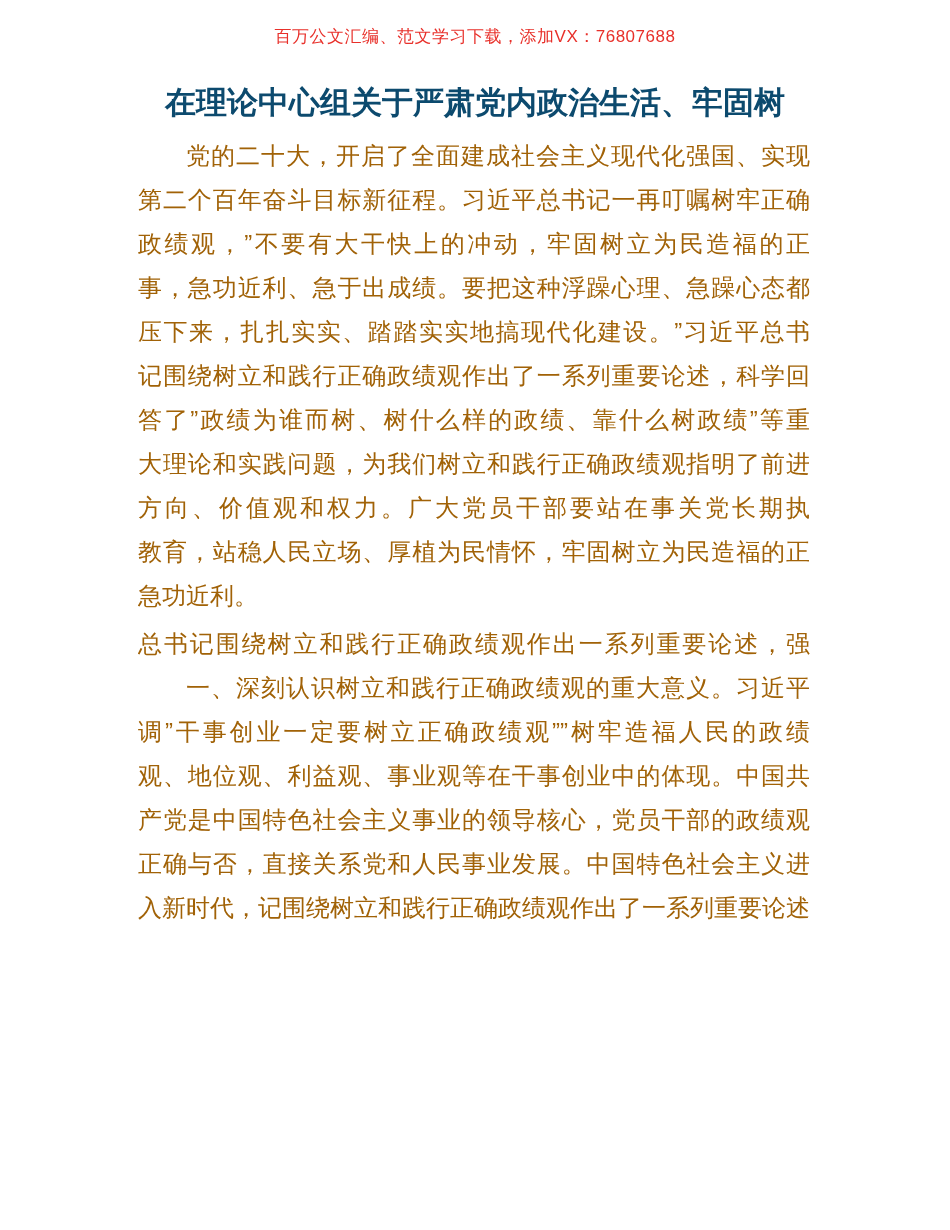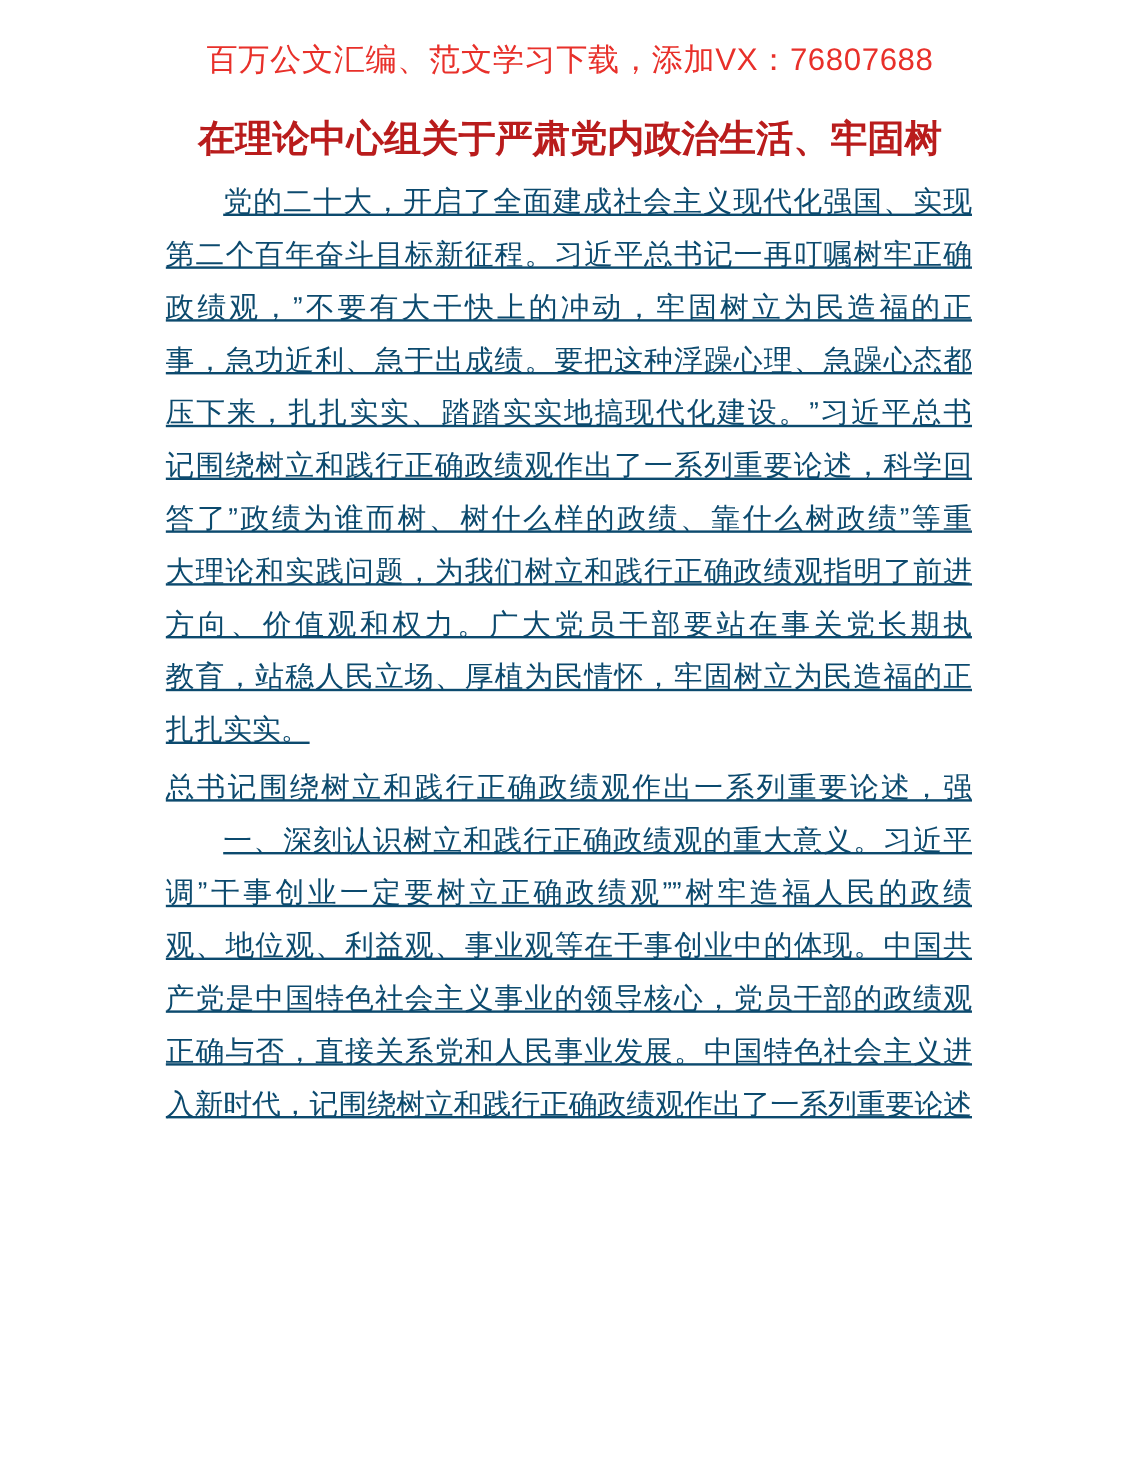--- a/index.html
+++ b/index.html
@@ -11,40 +11,39 @@
     position: relative;
     width: 950px;
     height: 1230px;
     margin: 0 auto;
     background: #ffffff;
     overflow: hidden;
     font-family: "Liberation Sans", "DejaVu Sans", sans-serif;
     color: #000000;
   }
   .header-note {
-    margin-top: 36px;
-    font-size: 26px;
+    margin-top: 23px;
+    font-size: 17px;
     line-height: 27px;
     text-align: center;
     color: #e8302a;
     letter-spacing: 0.5px;
   }
   .doc-title {
     margin-top: 28px;
     font-size: 31px;
     font-weight: 700;
     line-height: 50px;
     text-align: center;
-    color: #b91c1c;
+    color: #0c4a6e;
   }
   .doc-body {
     margin: 6px 140px 0 138px;
     font-size: 24px;
-    color: #0c4a6e;
-    text-decoration: underline;
+    color: #a16207;
   }
   .para {
     margin: 0;
   }
   .para + .para {
     margin-top: 4px;
   }
   .line {
     line-height: 44px;
     height: 44px;
@@ -76,21 +75,21 @@
       <div class="line line-first">党的二十大，开启了全面建成社会主义现代化强国、实现</div>
       <div class="line">第二个百年奋斗目标新征程。习近平总书记一再叮嘱树牢正确</div>
       <div class="line">政绩观，”不要有大干快上的冲动，牢固树立为民造福的正</div>
       <div class="line">事，急功近利、急于出成绩。要把这种浮躁心理、急躁心态都</div>
       <div class="line">压下来，扎扎实实、踏踏实实地搞现代化建设。”习近平总书</div>
       <div class="line">记围绕树立和践行正确政绩观作出了一系列重要论述，科学回</div>
       <div class="line">答了”政绩为谁而树、树什么样的政绩、靠什么树政绩”等重</div>
       <div class="line">大理论和实践问题，为我们树立和践行正确政绩观指明了前进</div>
       <div class="line">方向、价值观和权力。广大党员干部要站在事关党长期执</div>
       <div class="line">教育，站稳人民立场、厚植为民情怀，牢固树立为民造福的正</div>
-      <div class="line line-last">扎扎实实。</div>
+      <div class="line line-last">急功近利。</div>
     </div>
 
     <div class="para">
       <div class="line">总书记围绕树立和践行正确政绩观作出一系列重要论述，强</div>
       <div class="line line-first">一、深刻认识树立和践行正确政绩观的重大意义。习近平</div>
       <div class="line">调”干事创业一定要树立正确政绩观””树牢造福人民的政绩</div>
       <div class="line">观、地位观、利益观、事业观等在干事创业中的体现。中国共</div>
       <div class="line">产党是中国特色社会主义事业的领导核心，党员干部的政绩观</div>
       <div class="line">正确与否，直接关系党和人民事业发展。中国特色社会主义进</div>
       <div class="line line-last">入新时代，记围绕树立和践行正确政绩观作出了一系列重要论述</div>

